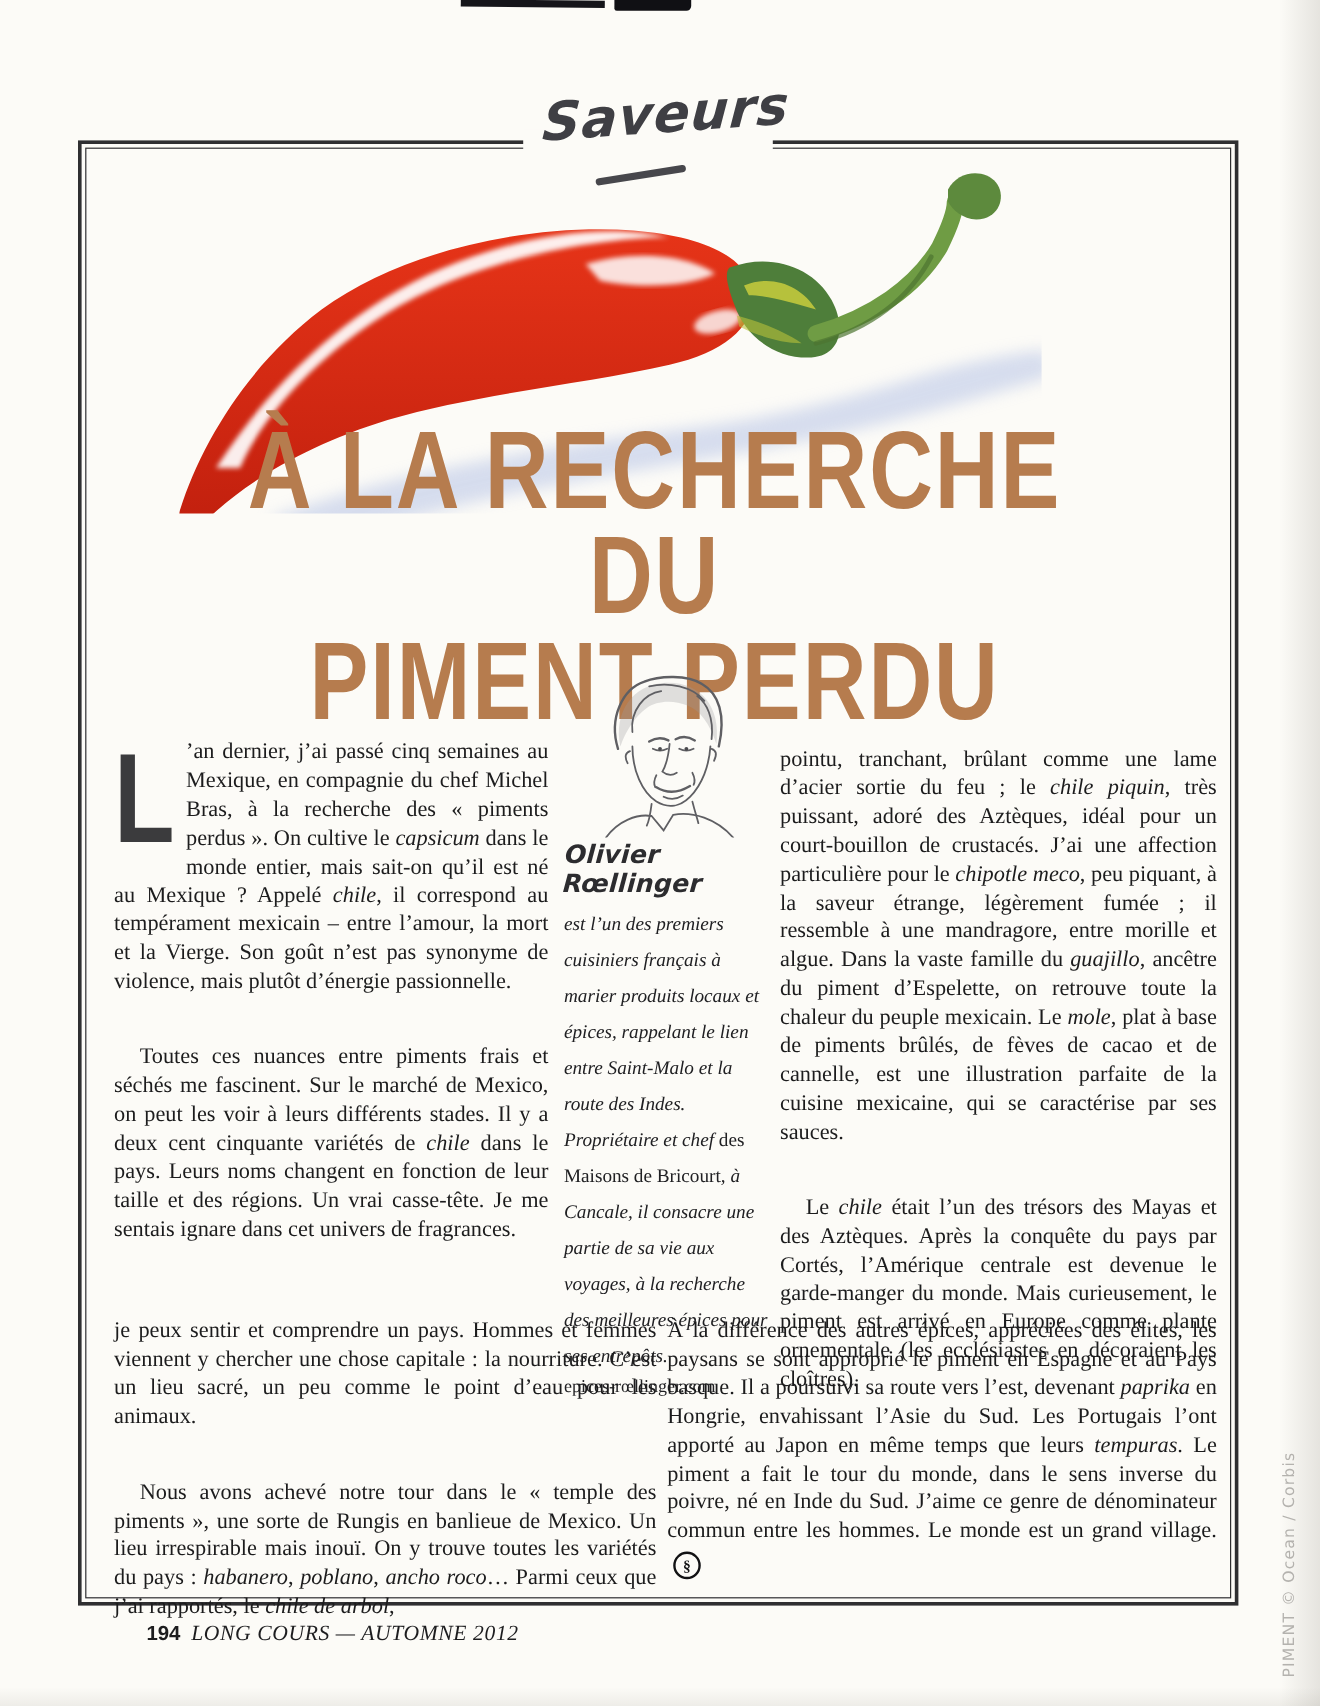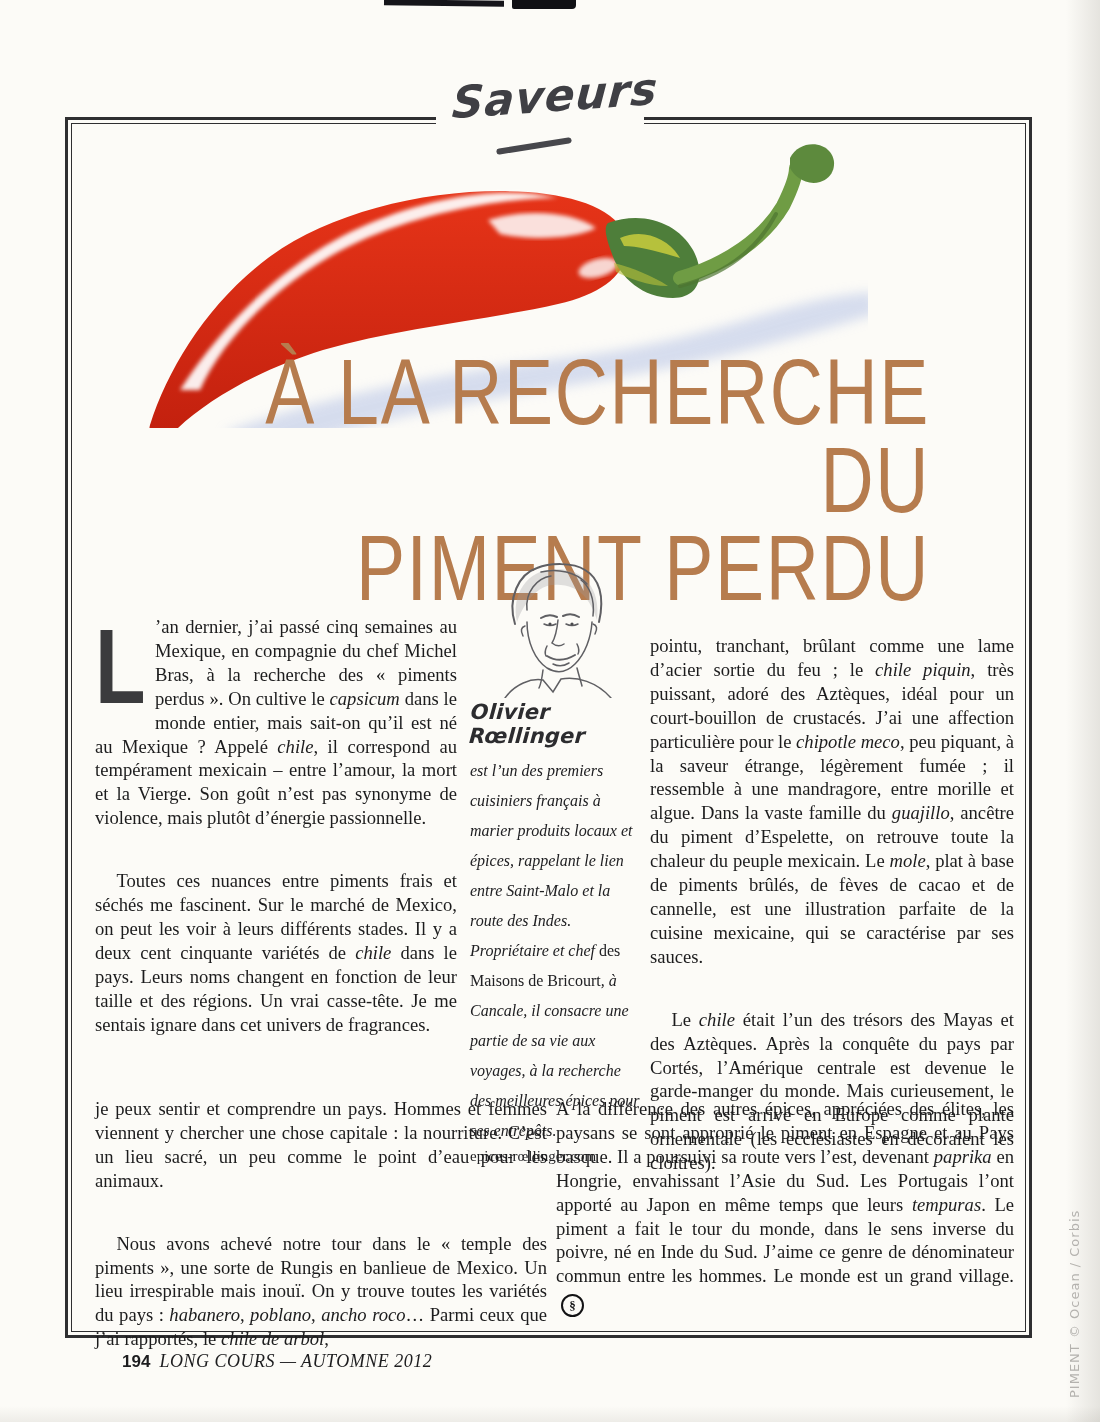--- a/index.html
+++ b/index.html
@@ -18,30 +18,30 @@
          border:3px solid var(--c-frame-ink,#2f2f31);}
   .frame::before{content:"";position:absolute;inset:3px;border:1px solid var(--c-frame-ink,#2f2f31);}
   .saveurs-gap{position:absolute;left:436px;top:108px;width:208px;height:22px;background:var(--c-paper,#fcfbf7);}
   .saveurs{position:absolute;left:452px;top:74px;font:700 italic 44px/1 "DejaVu Sans",sans-serif;
            color:#3f3f44;transform:rotate(-4deg) skewX(-8deg);letter-spacing:1px;}
   .s-underline{position:absolute;left:496px;top:143px;width:76px;height:6px;background:#47474c;
            border-radius:3px;transform:rotate(-9deg);}
   
   .chili{position:absolute;left:128px;top:128px;width:740px;height:300px;}
   
-  .title{position:absolute;left:65px;top:348px;width:961px;margin:0;text-align:right;
-         font-family:"Liberation Sans",sans-serif;font-weight:400;
+  .title{position:absolute;left:65px;top:348px;width:961px;margin:0;text-align:center;
+         font-family:"Liberation Sans",sans-serif;font-weight:700;
          color:var(--c-title,#b67c4e);}
   .tline{display:block;font-size:92px;line-height:88px;letter-spacing:2px;transform:scaleX(.8);}
   
   .col{position:absolute;}
   .para{margin:0;text-align:justify;font-size:18.6px;line-height:23.9px;color:var(--c-ink,#1c1c1d);hyphens:none;}
   .indent{text-indent:1.15em;margin-top:39px;}
   .col-left{left:95px;top:615px;width:362px;}
-  .col-right{left:650px;top:634px;width:364px;}
+  .col-right{left:650px;top:621px;width:364px;}
   .bottom-left{left:95px;top:1097px;width:452px;}
   .bottom-right{left:556px;top:1097px;width:458px;}
   .dropcap{float:left;width:50px;height:106px;overflow:visible;
            font:700 106px/0.82 "Liberation Sans",sans-serif;color:var(--c-dropcap,#3b3b3d);
            transform:scaleX(.78);transform-origin:left top;margin:8px 10px 0 0;}
   
   .col-bio{position:absolute;left:470px;top:558px;width:174px;}
   .portrait{display:block;margin:0 auto;width:124px;height:140px;}
   .bio-name{margin-top:2px;font:700 italic 21px/1.15 "DejaVu Sans",sans-serif;color:#2c2c2f;
             transform:skewX(-4deg);letter-spacing:.2px;}

